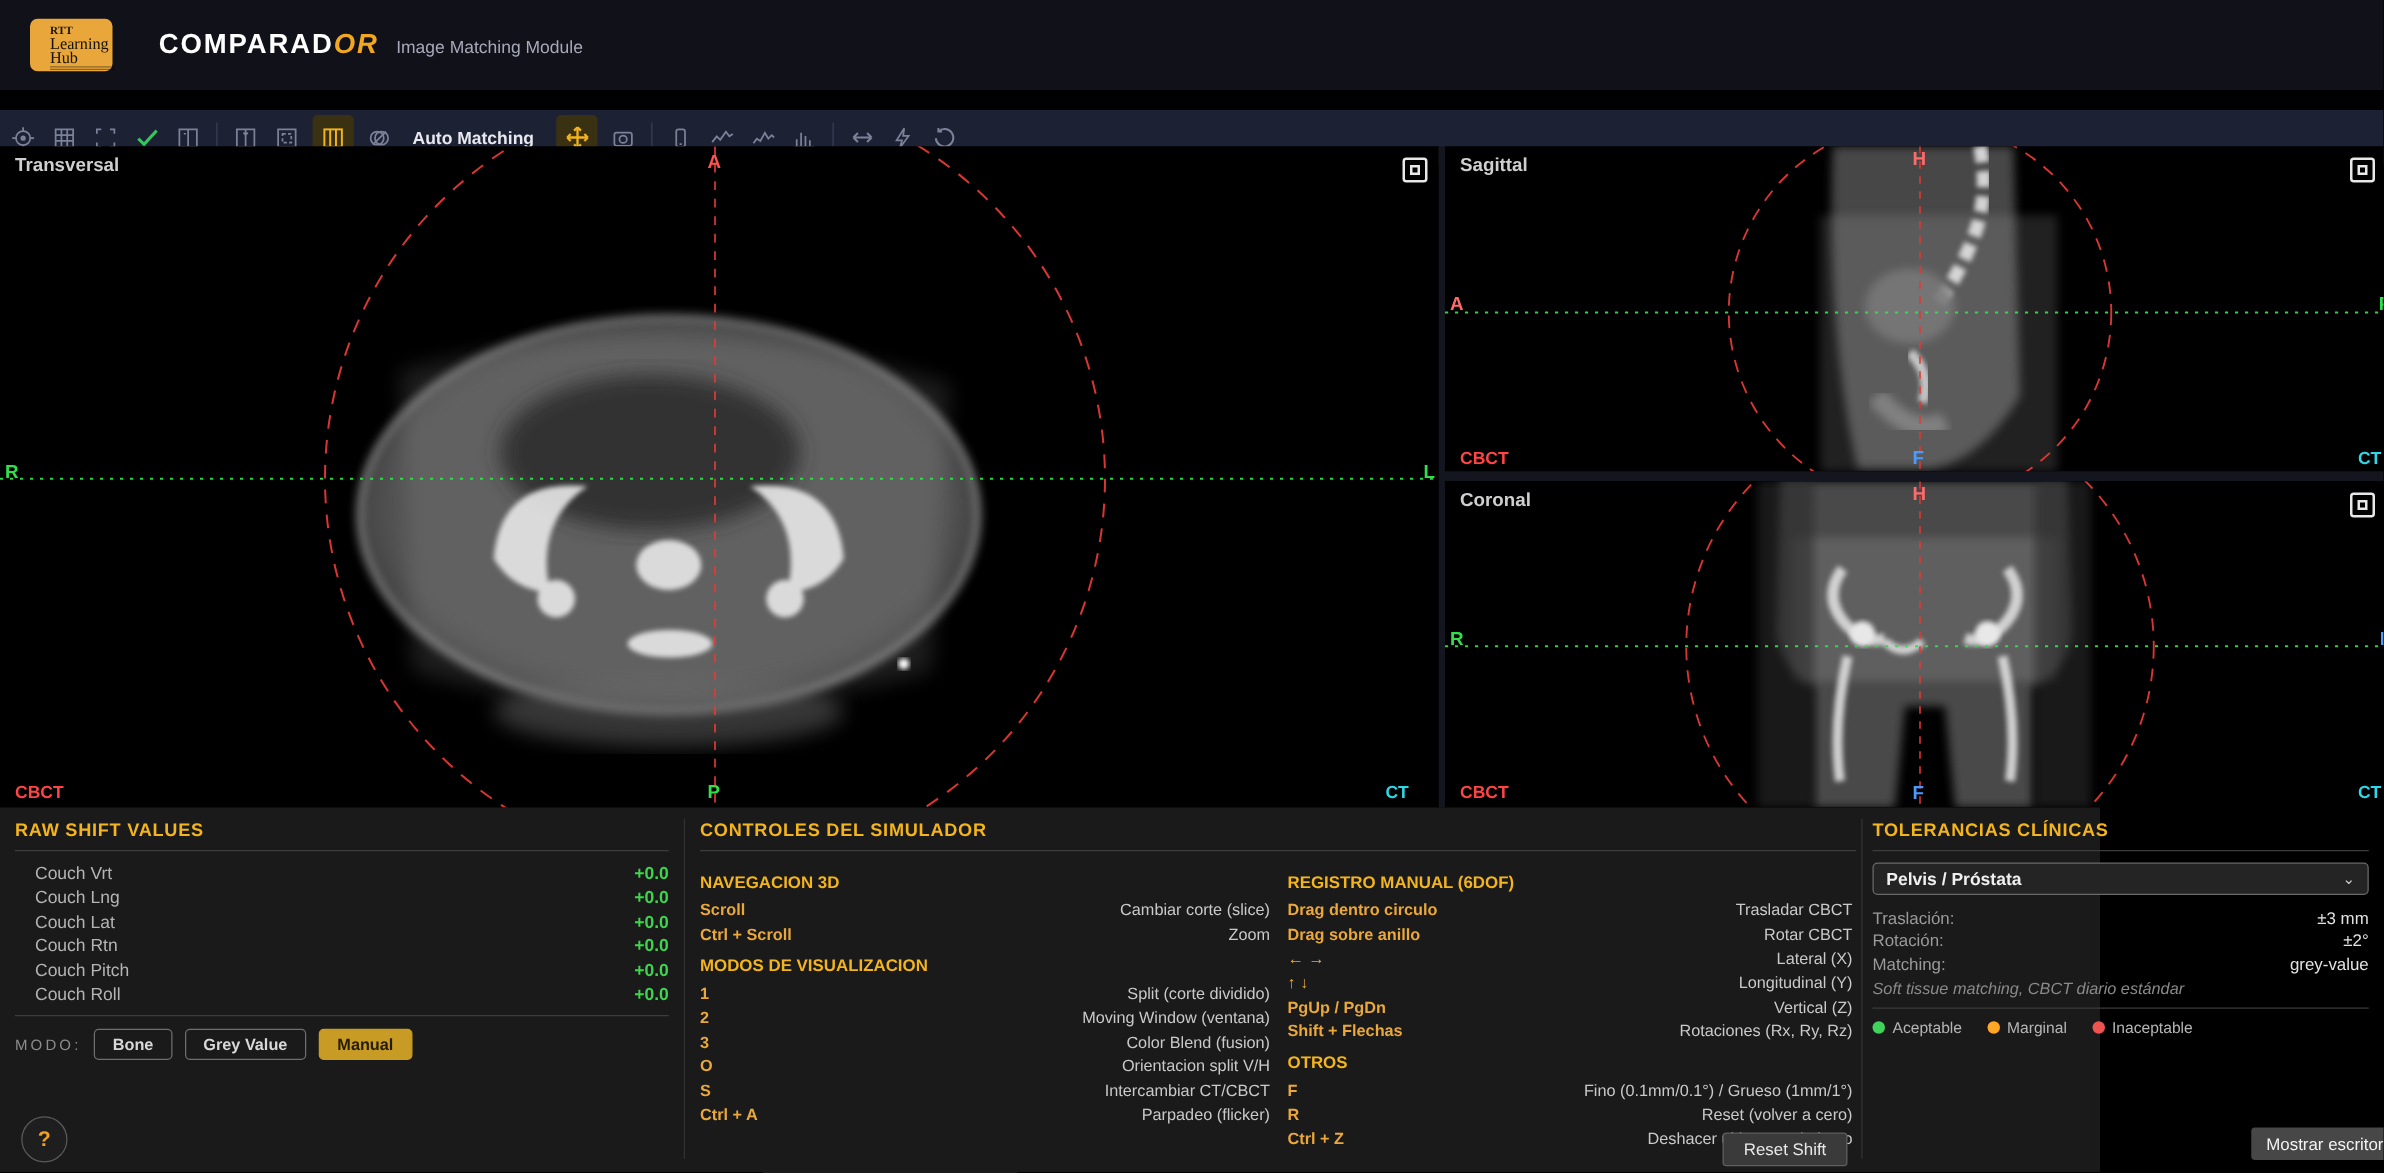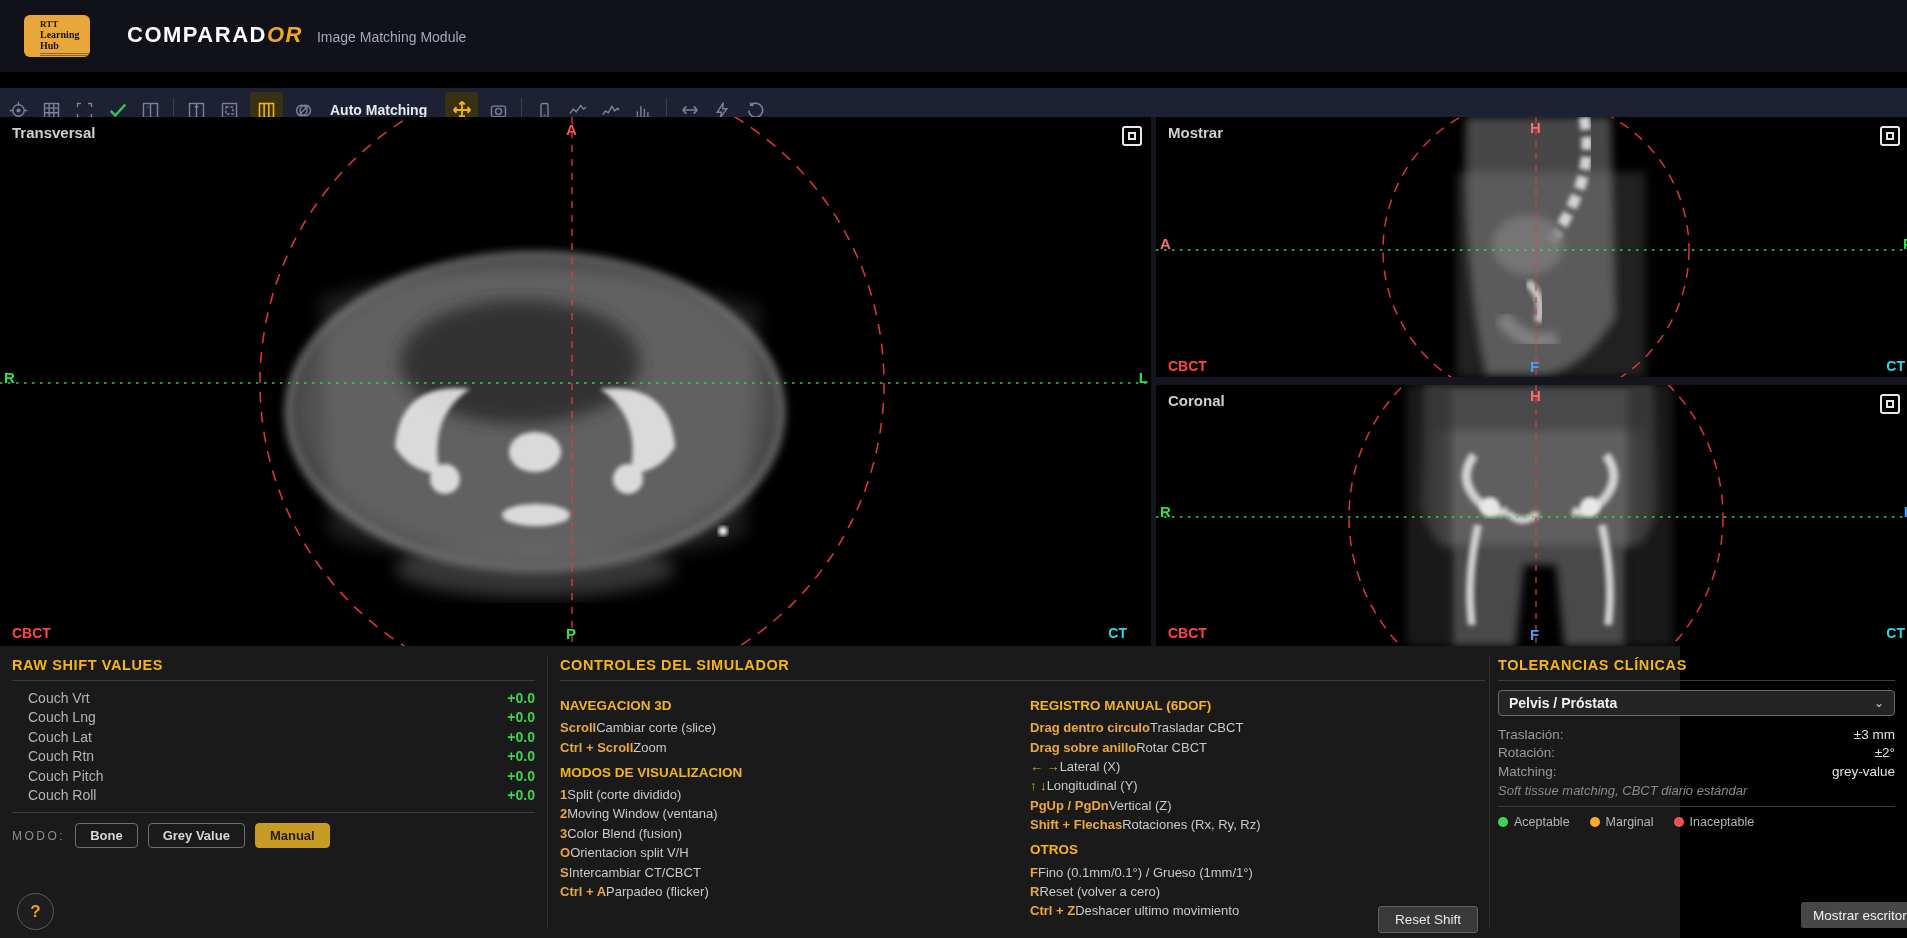--- a/index.html
+++ b/index.html
@@ -10,21 +10,21 @@
     -webkit-font-smoothing:antialiased;
   }
   
   .header { position:absolute; left:0; top:0; width:1907px; height:72px; background:#101119; }
   .logo {
     position:absolute; left:24px; top:15px; width:66px; height:42px;
     background:#e9a63a; border-radius:6px; padding:4px 16px; color:#16130a;
     font-family:"Liberation Serif", serif;
   }
   .logo .l1 { font-size:9px; font-weight:bold; line-height:10px; }
-  .logo .l2 { font-size:10px; font-weight:bold; line-height:11px; }
+  .logo .l2 { font-size:13px; font-weight:normal; line-height:11px; }
   .logo .l3 { margin-top:2px; height:7px; border-top:3px double rgba(0,0,0,.55); width:52px; opacity:.7; }
   .titlewrap { position:absolute; left:127px; top:22px; display:flex; align-items:baseline; gap:14px;text-align:center; }
   .t-main { color:#fff; font-size:22px; font-weight:bold; letter-spacing:1.5px; }
   .t-accent { color:#f2a71e; font-style:italic; }
   .t-sub { color:#a6a9b8; font-size:14px; }
   
   .toolbar {
     position:absolute; left:0; top:72px; width:1907px; height:45px;
     background:#1d2134; border-bottom:1px solid #0a0b12;
     display:flex; align-items:center; padding-left:2px;margin-top:16px;
@@ -82,21 +82,21 @@
   .mode-btn {
     background:transparent; border:1px solid #6e6e6e; border-radius:4px;
     color:#d8d8d8; font-size:13px; font-weight:bold; padding:4px 14px; cursor:pointer;
     font-family:"Liberation Sans", sans-serif;
   }
   .mode-btn.active { background:#c89b25; border-color:#c89b25; color:#241c04; }
   .ctrl-col { position:absolute; top:33px; }
   .col1 { left:0; width:456px; }
   .col2 { left:470px; width:452px; }
   .sub-head { color:#f3b41d; font-size:13.5px; font-weight:bold; height:20px; margin-top:8px; }
-  .c-row { display:flex; justify-content:flex-start; align-items:center; height:19.4px; }
+  .c-row { display:flex; justify-content:space-between; align-items:center; height:19.4px;gap:40px; }
   .c-row .ck { color:#eba83a; font-size:13px; font-weight:bold; white-space:nowrap; }
   .c-row .cd { color:#c9c9c9; font-size:13px; text-align:right; white-space:nowrap; }
   .reset-btn {
     position:absolute; left:1378px; top:260px; padding:5px 16px;
     background:#3a3a3a; border:1px solid #5f5f5f; border-radius:3px;
     color:#e8e8e8; font-size:13.5px; cursor:pointer; font-family:"Liberation Sans", sans-serif;
   }
   .tol-select {
     margin-top:9px; height:26px; background:#242424; border:1px solid #6a6a6a;
     border-radius:4px; display:flex; align-items:center; justify-content:space-between;
@@ -319,21 +319,21 @@
       <path d="M428 0 q8 40 -6 75 q-14 35 -32 55" fill="none" stroke="#e2e2e2" stroke-width="11" stroke-dasharray="13 7" filter="url(#sb2)" opacity="0.9"></path>
       <ellipse cx="372" cy="128" rx="36" ry="30" fill="#787878" opacity="0.9" filter="url(#sb4)"></ellipse>
       <path d="M372 165 q18 18 10 40" fill="none" stroke="#d8d8d8" stroke-width="8" filter="url(#sb2)" opacity="0.85"></path>
       <path d="M345 200 q30 35 55 20" fill="none" stroke="#8a8a8a" stroke-width="16" filter="url(#sb4)" opacity="0.8"></path>
     </svg>
     <svg class="vp-overlay" width="751" height="260" viewBox="0 0 751 260">
       <circle cx="380" cy="133" r="153" fill="none" stroke="#e53935" stroke-width="1.5" stroke-dasharray="10 8" opacity="0.95"></circle>
       <line x1="380" y1="0" x2="380" y2="260" stroke="#e53935" stroke-width="1.3" stroke-dasharray="6 6" opacity="0.95"></line>
       <line x1="0" y1="133" x2="751" y2="133" stroke="#2fe04a" stroke-width="1.6" stroke-dasharray="2.5 5.5" opacity="0.95"></line>
     </svg>
-    <span class="vp-label">Mostrar</span>
+    <span class="vp-label">Sagittal</span>
     <button class="fs-btn" style="right:7px;">
         <i></i>
       </button>
     <span class="o-letter" style="left: 374px; top: 2px; color: rgb(255, 107, 107);">H</span>
     <span class="o-letter" style="left: 4px; top: 118px; color: rgb(255, 107, 107);">A</span>
     <span class="o-letter" style="right: -6px; top: 118px; color: rgb(47, 224, 74);">P</span>
     <span class="o-letter" style="left: 374px; bottom: 2px; color: rgb(77, 154, 255);">F</span>
     <span class="modality mod-cbct" style="bottom: 3px; color: rgb(255, 68, 68);">CBCT</span>
     <span class="modality mod-ct" style="bottom: 3px; right: 2px; color: rgb(43, 217, 232);">CT</span>
   </div>

